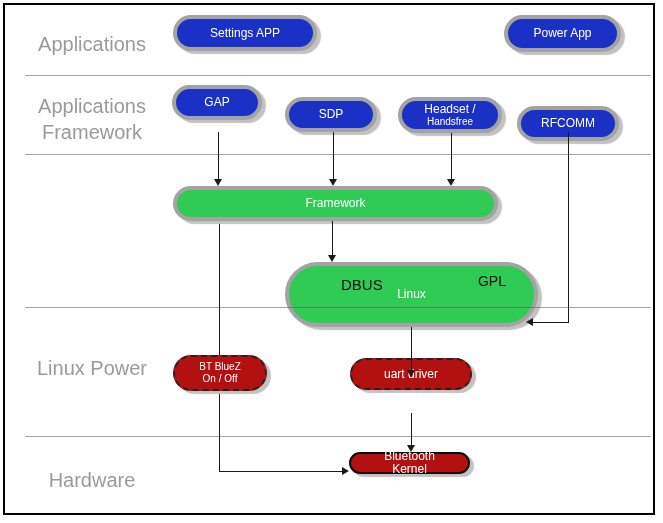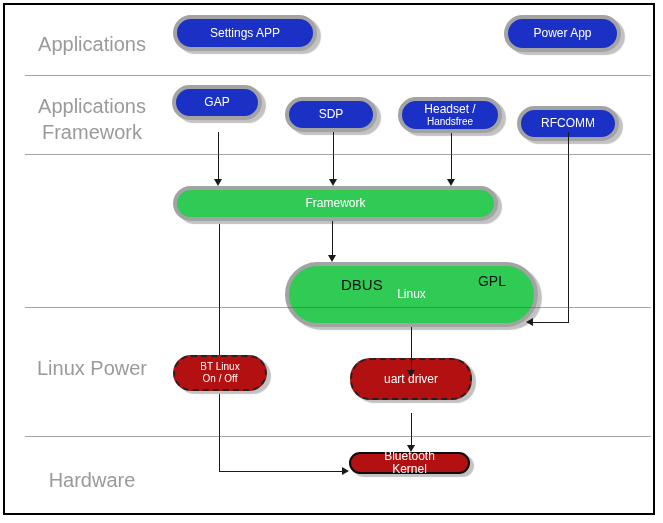--- a/index.html
+++ b/index.html
@@ -83,24 +83,24 @@
 <div class="pill green" style="left:173px;top:186px;width:325px;height:35px">
     <span>Framework</span>
   </div>
 
 <div class="pill green big" style="left:285px;top:262px;width:253px;height:65px">
   <span class="badge">GPL</span>
   <span>Linux</span>
 </div>
 
 <div class="pill red" style="left:173px;top:355px;width:94px;height:36px">
-  <span class="sub">BT Linux</span>
+  <span class="sub">BT BlueZ</span>
   <span class="sub">On / Off</span>
 </div>
-<div class="pill red" style="left:350px;top:358px;width:122px;height:42px">
+<div class="pill red" style="left:350px;top:358px;width:122px;height:32px">
     <span>uart driver</span>
   </div>
 <div class="pill red solid" style="left:349px;top:452px;width:121px;height:22px">
   <span>Bluetooth</span>
   <span>Kernel</span>
 </div>
 
 <div class="vline" style="left:218px;top:132px;height:49px"></div>
 <div class="arr down" style="left:214px;top:179px"></div>
 

